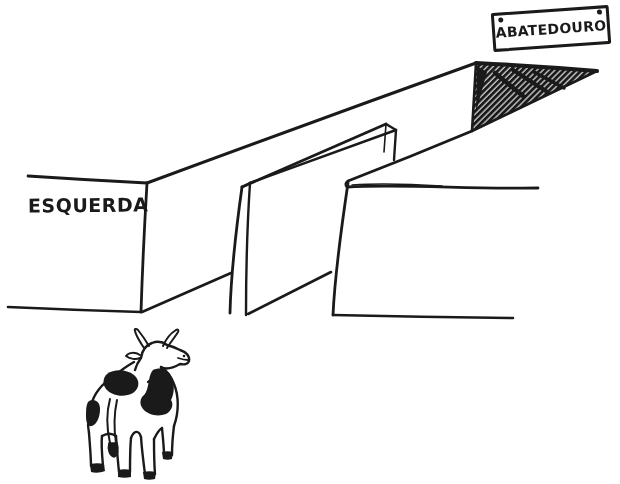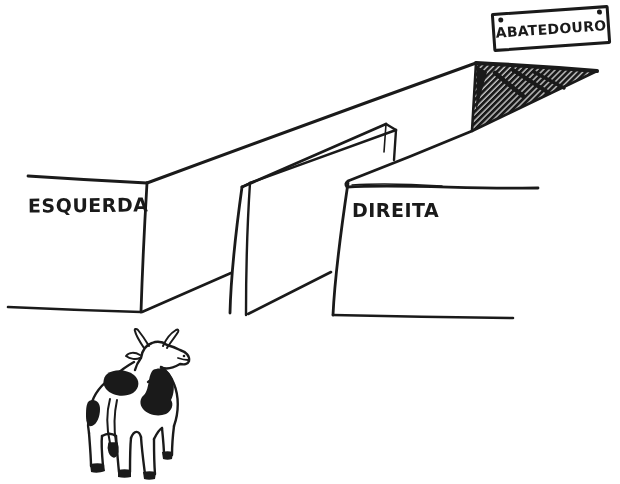--- a/index.html
+++ b/index.html
@@ -124,21 +124,20 @@
       <path d="M110,399 C106,414 107,430 110,443 M117,400 C114,414 114,430 116,443" stroke-width="2"></path>
       <path d="M109,443 C107,450 110,456 114,457 C118,456 119,449 117,443 Z" fill="currentColor" stroke="currentColor" stroke-width="1.5"></path>
 
       <path d="M107,374 C114,369 126,369 134,375 C140,380 140,388 133,393 C124,398 112,396 106,389 C102,384 103,378 107,374 Z" fill="currentColor" stroke="none"></path>
       <path d="M153,370 C161,366 169,370 172,378 C175,386 174,394 171,400 C174,404 172,411 166,414 C158,417 148,415 143,409 C139,404 140,398 144,395 C147,392 148,386 149,380 C150,375 151,372 153,370 Z" fill="currentColor" stroke="none"></path>
       <path d="M89,401 C95,398 100,402 100,409 C100,417 97,424 92,426 C88,427 86,423 86,416 C86,410 86,404 89,401 Z" fill="currentColor" stroke="none"></path>
     </g>
   </svg>
 
   <div class="wall-label label-esquerda">ESQUERDA</div>
-  <div class="wall-label label-direita">DIREITA</div>
 
   <div class="sign">
     <span class="nail nail-left"></span>
     <span class="nail nail-right"></span>
     <span class="sign-text">ABATEDOURO</span>
   </div>
 
 </div>
 
 </body></html>

